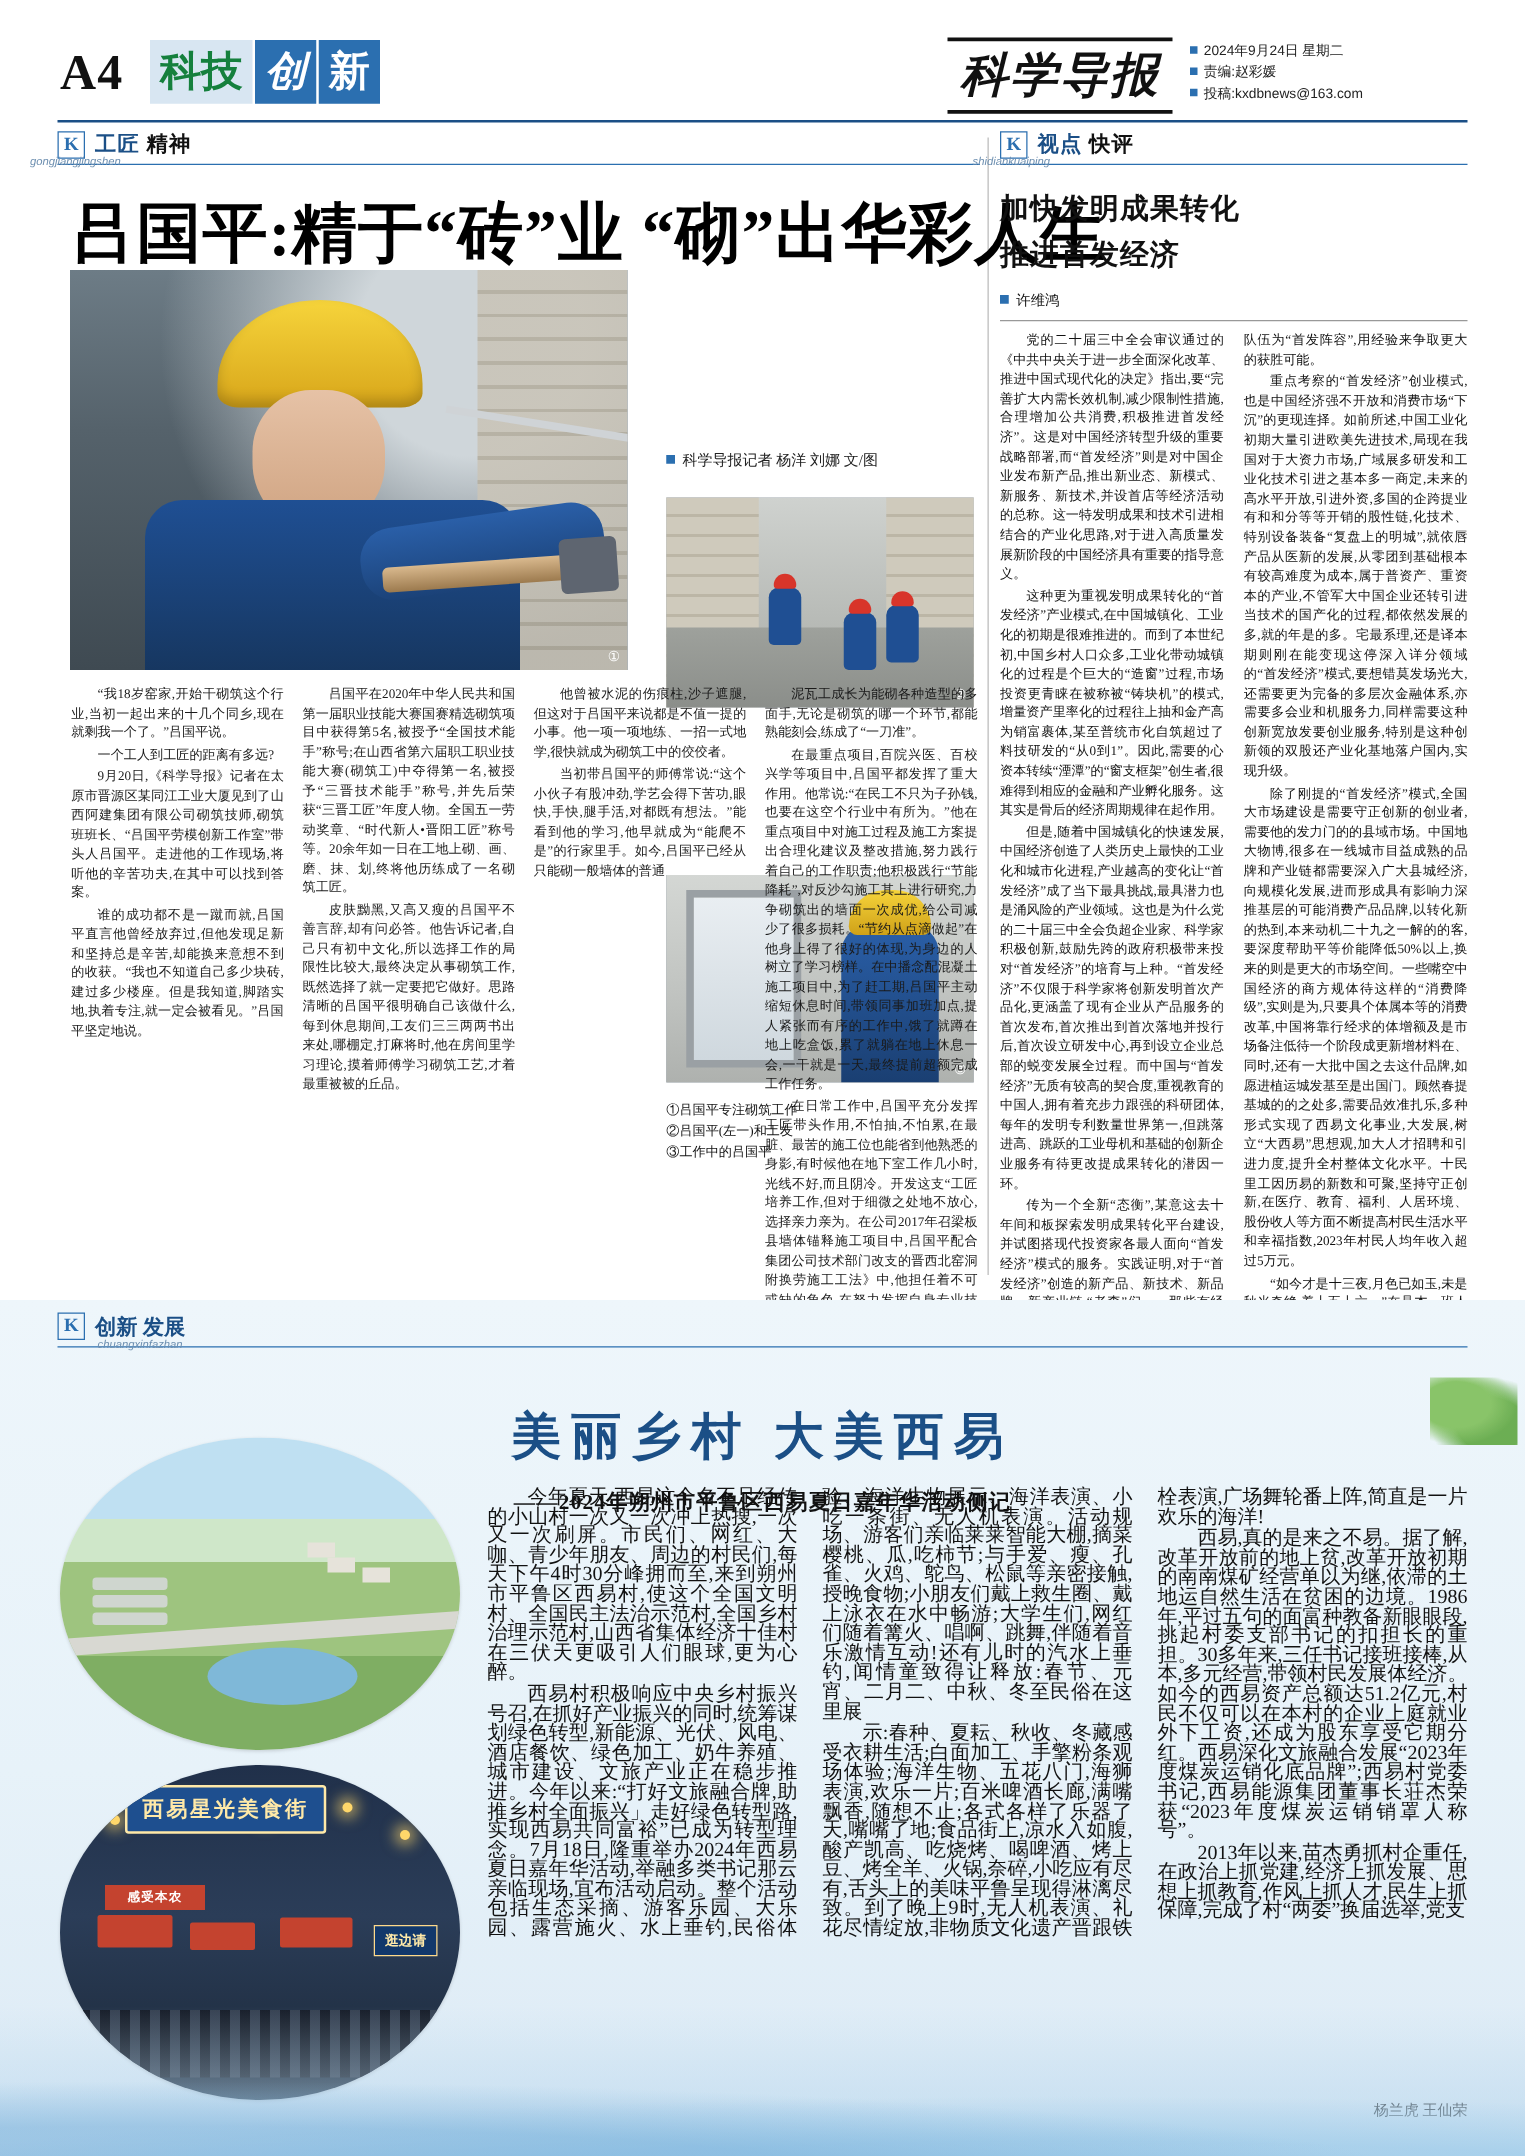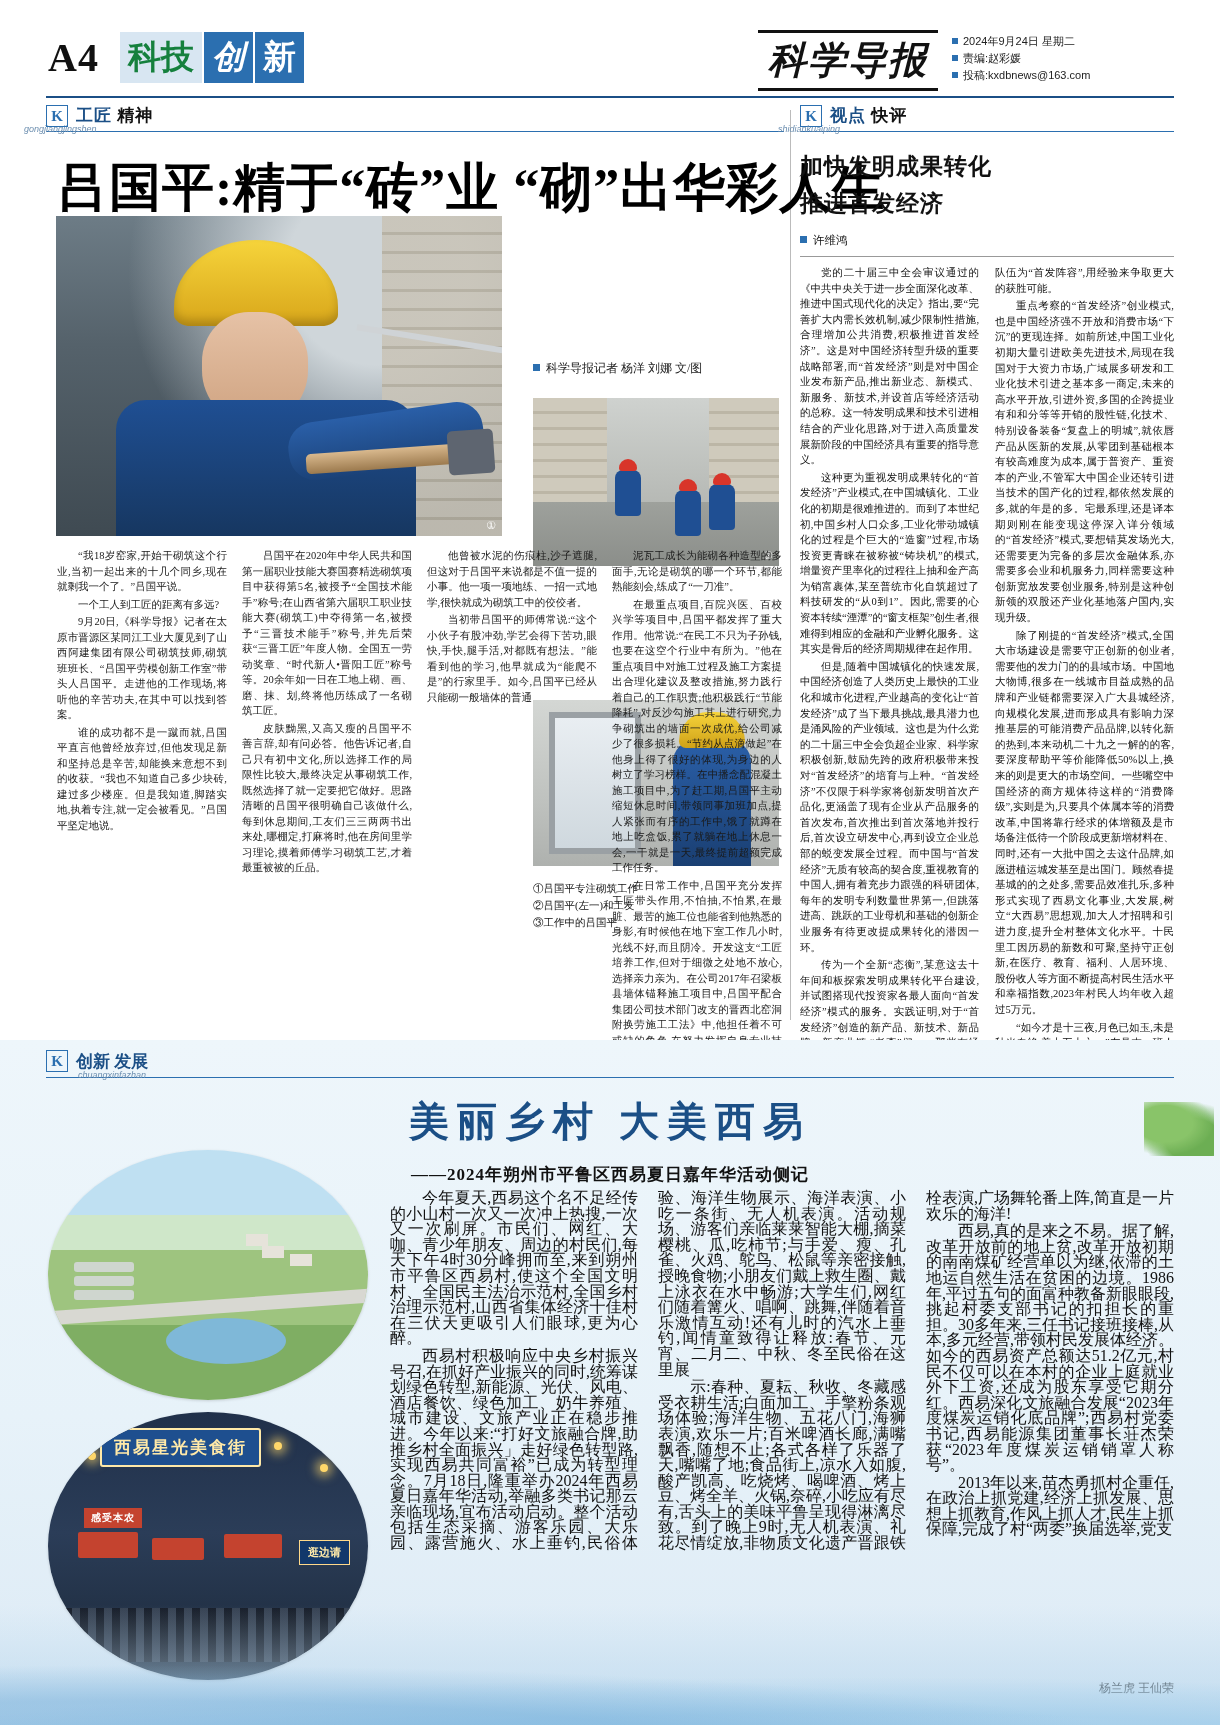--- a/index.html
+++ b/index.html
@@ -143,21 +143,21 @@
 
   
   .bottom {
     position:absolute; left:0; top:1040px; width:1220px; height:685px;
     background:linear-gradient(180deg,#eef6fb 0%,#e7f2f9 55%,#dceaf5 100%);
   }
   .bot-inner { position:absolute; left:46px; top:10px; width:1128px; }
   .bot-head { display:flex; align-items:flex-start; gap:8px; position:relative; }
   .bot-rule { height:1px; background:#2b6fb0; margin-top:4px; width:1128px; }
 
-  .bot-title { text-align:center; margin-top:16px; }
+  .bot-title { text-align:center; margin-top:43px; }
   .bot-title .t1 { font-size:40px; font-weight:bold; color:#1b4f86; letter-spacing:8px; }
   .bot-title .t2 { font-size:17px; font-weight:bold; color:#111; margin-top:14px; letter-spacing:1px; }
 
   .bot-cols { position:absolute; left:390px; top:150px; width:784px; columns:3; column-gap:20px;
      font-size:16px; line-height:15.6px; text-align:justify; }
   .bot-cols p { margin:0 0 2px 0; text-indent:2em; }
   .sign { position:absolute; right:46px; bottom:0; font-size:12px; }
 
   
   .oval-wrap { position:absolute; left:48px; top:110px; width:320px; height:530px; }
@@ -182,21 +182,21 @@
   .signboard {
     position:absolute; left:52px; top:16px; padding:6px 12px; background:#1e4f8f; color:#ffe9a8;
     font-size:17px; font-weight:bold; letter-spacing:2px; border:2px solid #ffe9a8; border-radius:3px;
     font-family:"Liberation Sans", sans-serif;
   }
   .gate {
     position:absolute; right:18px; top:128px; padding:4px 8px; background:#12386b; color:#ffe9a8;
     font-size:11px; font-weight:bold; border:1px solid #ffd98a;
   }
   .banner-red {
-    position:absolute; left:36px; top:96px; padding:3px 7px; background:#c4432f; color:#fff;
+    position:absolute; left:36px; top:96px; padding:3px 18px; background:#c4432f; color:#fff;
     font-size:10px; font-weight:bold; letter-spacing:1px;
   }
   .leaf { position:absolute; right:6px; top:62px; width:70px; height:54px;
     background:radial-gradient(ellipse at 30% 40%, #7fbf5a 0 40%, rgba(127,191,90,0) 70%),
                radial-gradient(ellipse at 70% 70%, #5fa742 0 40%, rgba(95,167,66,0) 70%);
     opacity:.9; }
   .wave {
     position:absolute; left:0; bottom:0; width:1220px; height:120px;
     background:
       radial-gradient(120% 100% at 10% 120%, rgba(110,170,215,.45) 0 40%, rgba(110,170,215,0) 70%),

